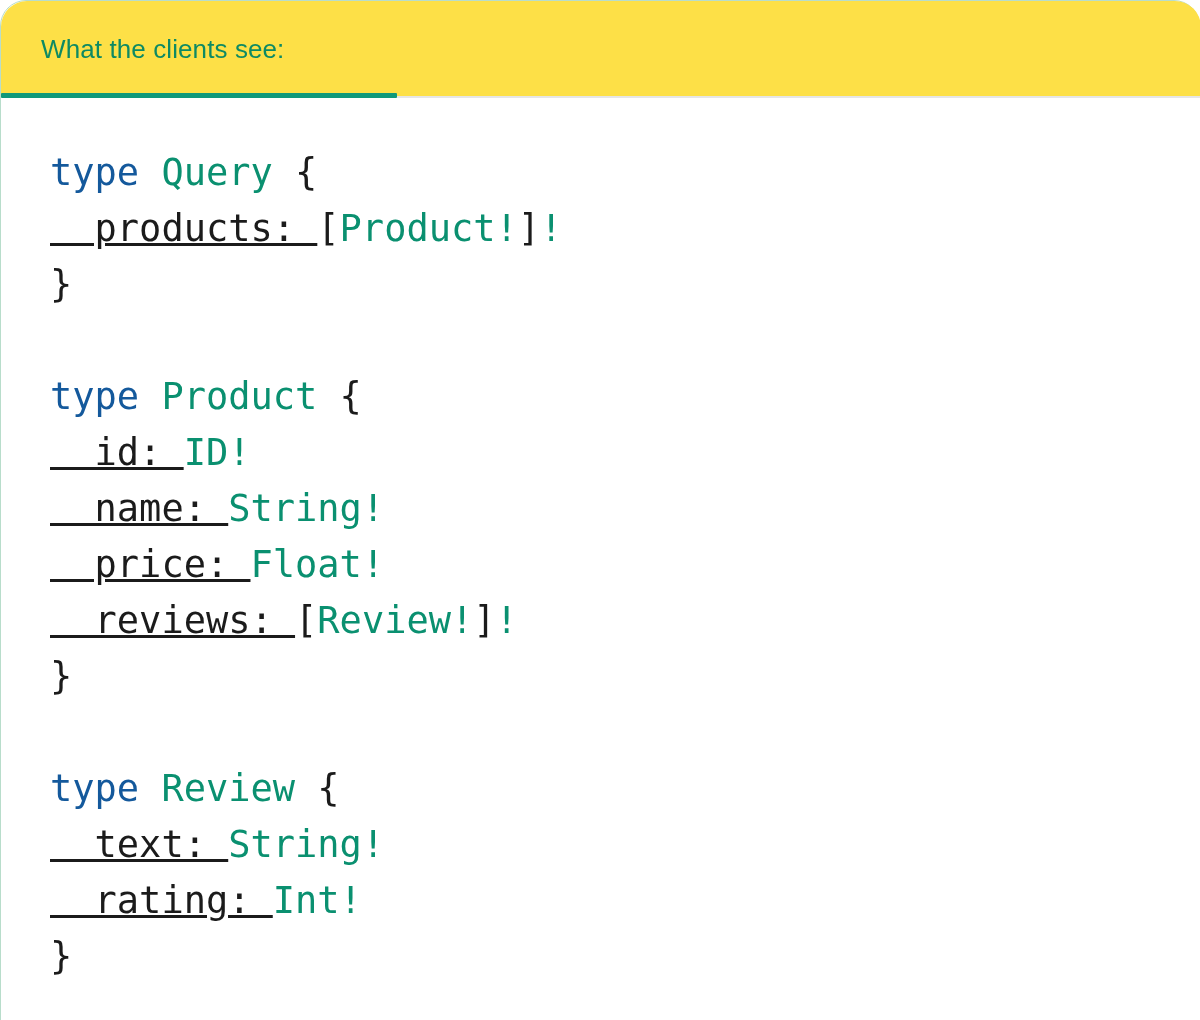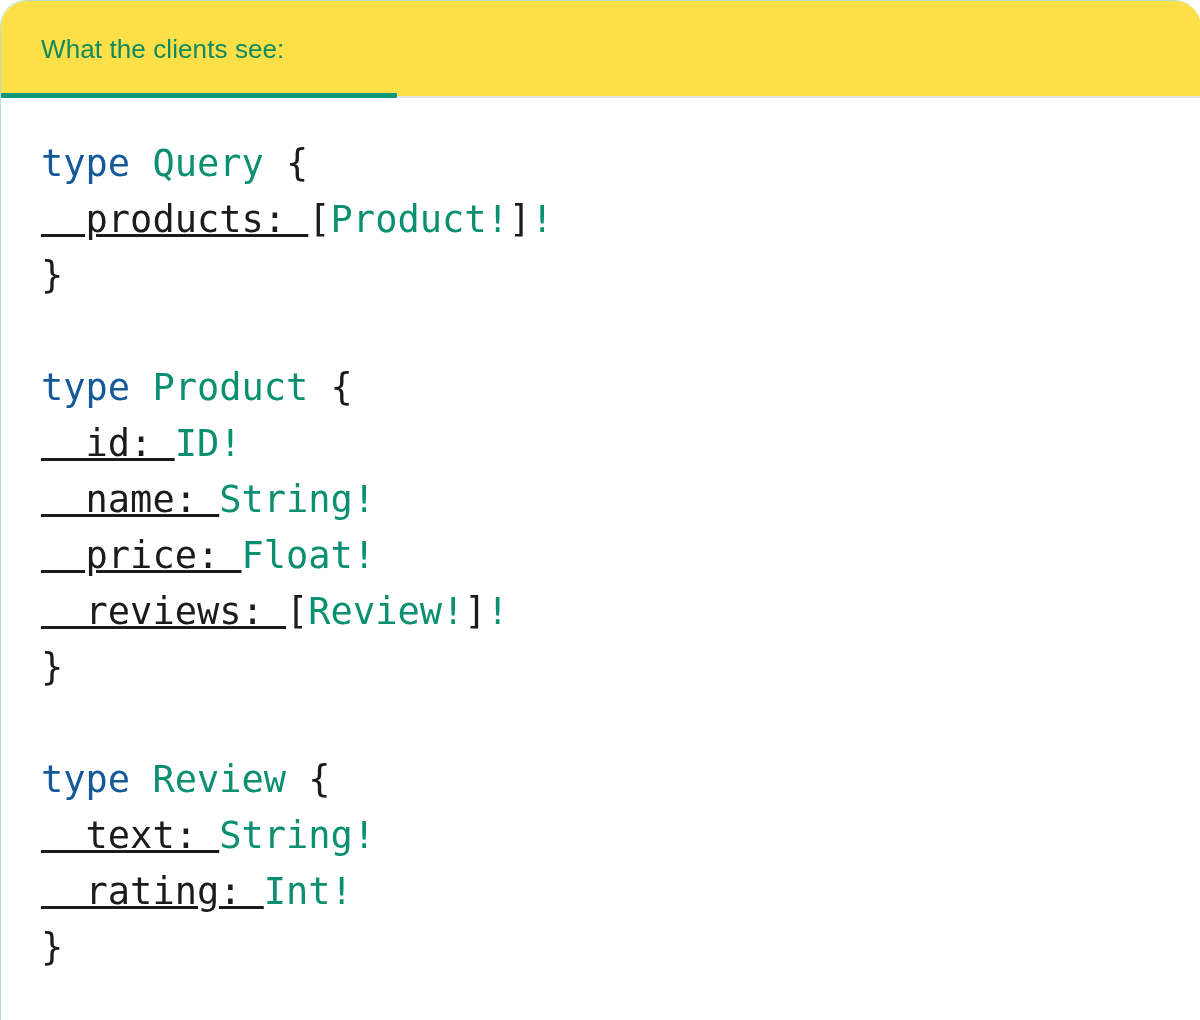--- a/index.html
+++ b/index.html
@@ -81,21 +81,21 @@
   .code-area {
     position: absolute;
     left: 0;
     top: 97px;
     width: 1200px;
     height: 1003px;
     background: #ffffff;
     overflow: hidden;
   }
   .code-block {
-    margin: 0;
+    margin: 9px;
     padding: 38px 0 0 40px;
     font-family: "DejaVu Sans Mono", "Liberation Mono", monospace;
     font-size: 37px;
     line-height: 56px;
     letter-spacing: 0px;
     color: #1b1b1b;
     white-space: pre;
     -webkit-font-smoothing: antialiased;
   }
   .ln { display: block; height: 56px; }

